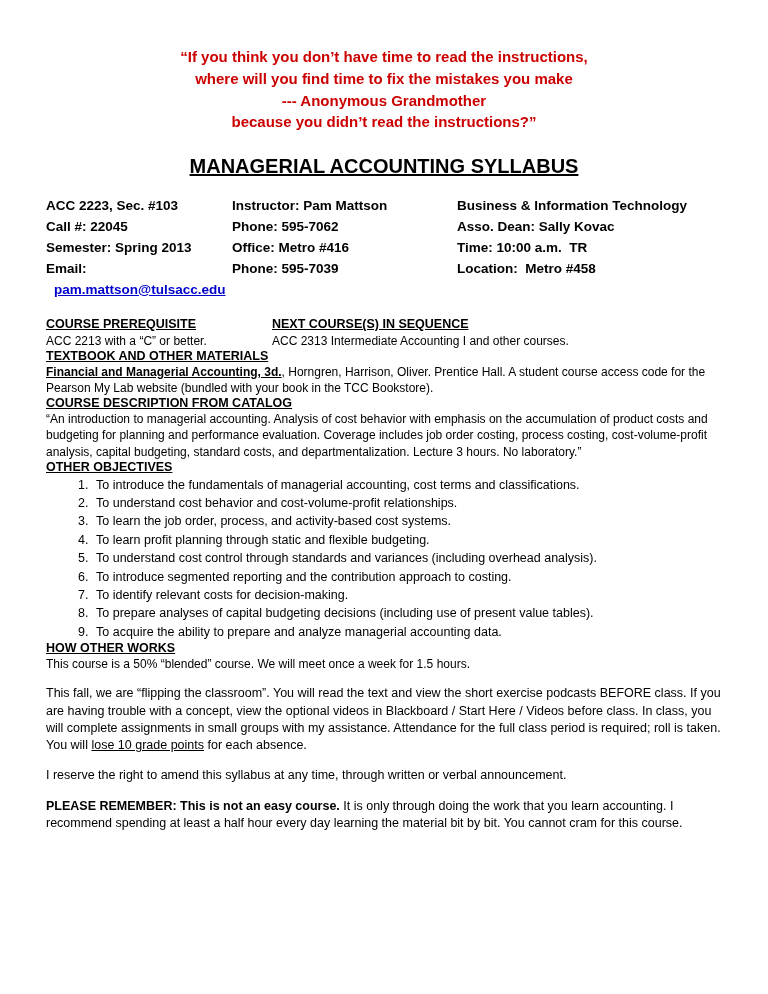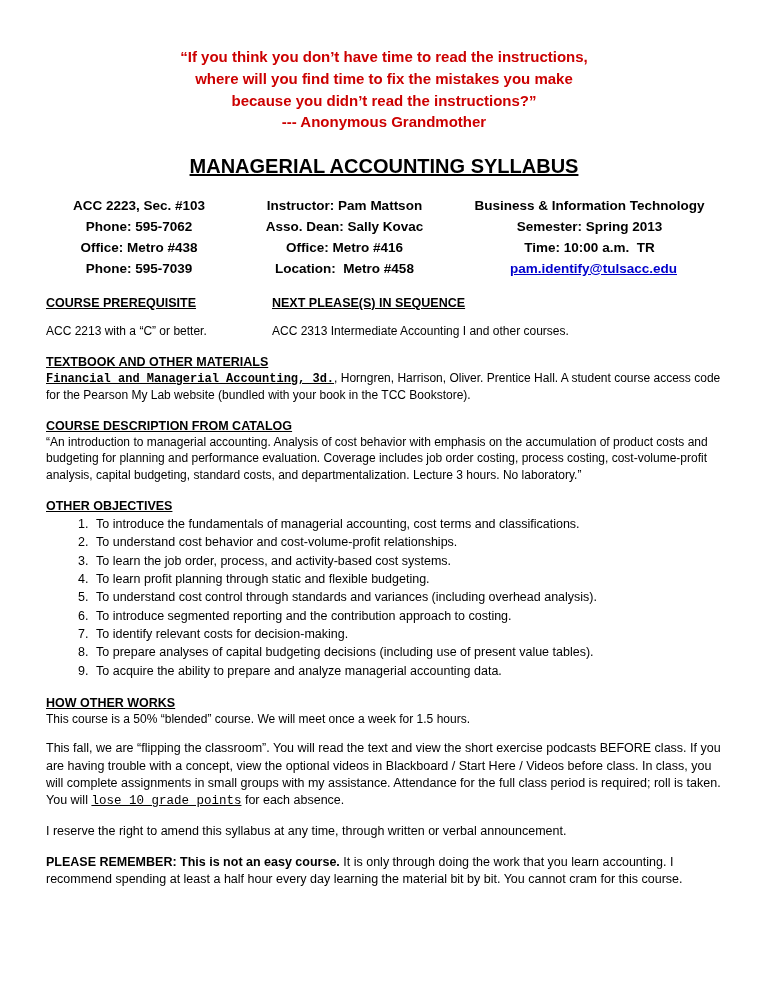--- a/index.html
+++ b/index.html
@@ -36,50 +36,48 @@
     text-decoration: underline;
     margin: 22px 0 18px 0;
   }
   .info-grid {
     display: grid;
     grid-template-columns: 186px 225px auto;
     font-weight: bold;
     font-size: 13.5px;
     line-height: 1.55;
     margin-bottom: 6px;
-    text-align: center;
   }
   .info-grid .cell { white-space: pre; }
   .email-link {
     color: #0000cc;
     text-decoration: underline;
     font-weight: bold;
     padding-left: 8px;
     display: inline-block;
   }
   .section {
-    margin-top: 16px;
   }
   .sec-head {
     font-weight: bold;
     font-size: 12.5px;
     text-decoration: underline;
     margin-bottom: 1px;
   }
   .body-text {
     font-size: 12px;
     line-height: 1.35;
   }
   .two-col {
     display: grid;
     grid-template-columns: 226px auto;
     margin-top: 16px;
   }
-  .two-col .sec-head { margin-bottom: 13px; }
-  .u { text-decoration: underline; font-family: Liberation Mono, monospace; }
+  .two-col .sec-head { margin-bottom: 2px; }
+  .u { text-decoration: underline; }
   .b { font-weight: bold; }
   ol.objectives {
     margin: 2px 0 0 0;
     padding-left: 46px;
     font-size: 12.5px;
     line-height: 1.47;
   }
   ol.objectives li { padding-left: 4px; }
   p.para {
     font-size: 12.5px;
@@ -88,53 +86,54 @@
   }
 </style>
 </head>
 <body>
 
 <div class="page">
 
   <div class="quote">
     <div>“If you think you don’t have time to read the instructions,</div>
     <div>where will you find time to fix the mistakes you make</div>
+    <div>--- Anonymous Grandmother</div>
     <div>because you didn’t read the instructions?”</div>
-    <div>--- Anonymous Grandmother</div>
   </div>
 
   <div class="doc-title">MANAGERIAL ACCOUNTING SYLLABUS</div>
 
   <div class="info-grid">
     <div class="cell">ACC 2223, Sec. #103</div>
     <div class="cell">Instructor: Pam Mattson</div>
     <div class="cell">Business &amp; Information Technology</div>
 
+    <div class="cell">Call #: 22045</div>
     <div class="cell">Phone: 595-7062</div>
     <div class="cell">Asso. Dean: Sally Kovac</div>
 
     <div class="cell">Semester: Spring 2013</div>
-    <div class="cell">Office: Metro #438</div>
     <div class="cell">Office: Metro #416</div>
 
     <div class="cell">Time: 10:00 a.m.  TR</div>
+    <div class="cell">Email:</div>
     <div class="cell">Phone: 595-7039</div>
 
     <div class="cell">Location:  Metro #458</div>
-    <div class="cell"><span class="email-link">pam.identify@tulsacc.edu</span></div>
+    <div class="cell"><span class="email-link">pam.mattson@tulsacc.edu</span></div>
     <div class="cell"></div>
   </div>
 
   <div class="two-col">
     <div>
       <div class="sec-head">COURSE PREREQUISITE</div>
       <div class="body-text">ACC 2213 with a “C” or better.</div>
     </div>
     <div>
-      <div class="sec-head">NEXT PLEASE(S) IN SEQUENCE</div>
+      <div class="sec-head">NEXT COURSE(S) IN SEQUENCE</div>
       <div class="body-text">ACC 2313 Intermediate Accounting I and other courses.</div>
     </div>
   </div>
 
   <div class="section">
     <div class="sec-head">TEXTBOOK AND OTHER MATERIALS</div>
     <div class="body-text"><span class="u b">Financial and Managerial Accounting, 3d.</span><span>, Horngren, Harrison, Oliver.  Prentice Hall.  A student course access code for the Pearson My Lab website (bundled with your book in the TCC Bookstore).</span></div>
   </div>
 
   <div class="section">

